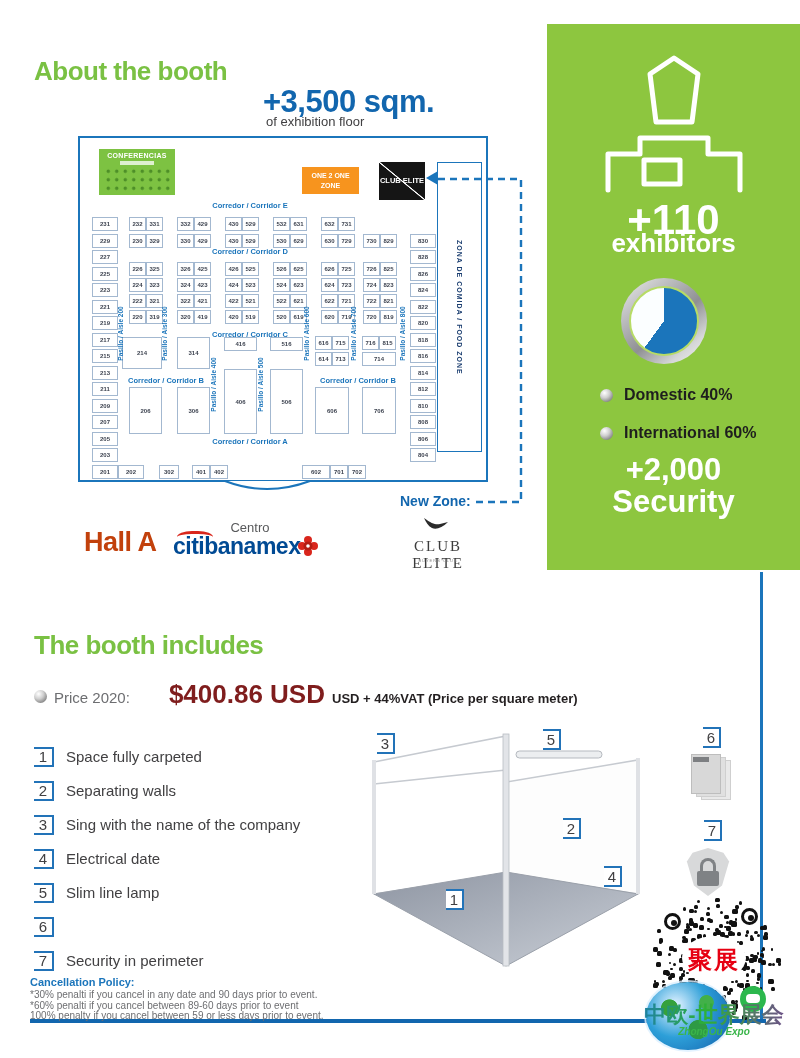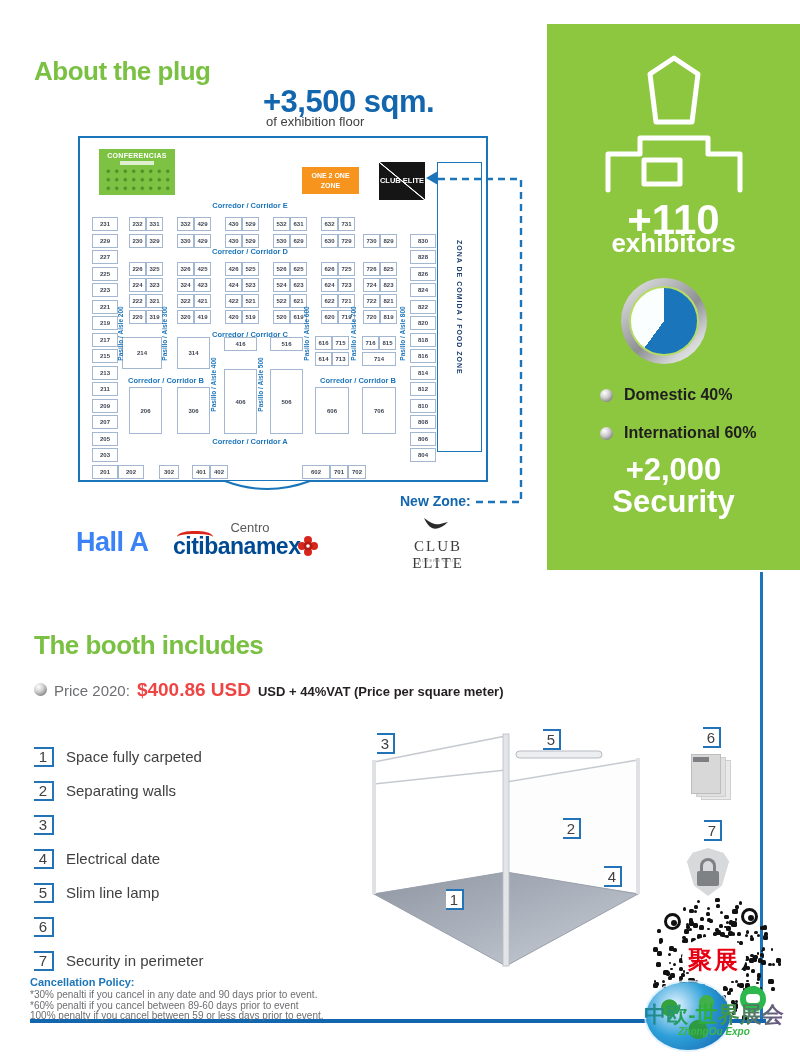--- a/index.html
+++ b/index.html
@@ -32,21 +32,21 @@
   .zone-clubelite::after { content:""; position:absolute; inset:0;
       background:linear-gradient(to top right, rgba(0,0,0,0) 48.5%, #fff 49.5%, #fff 50.5%, rgba(0,0,0,0) 51.5%); }
   .zone-food { left:357px; top:24px; width:45px; height:290px; border:1px solid #1b75bb;
                display:flex; align-items:center; justify-content:center; }
   .zone-food span { writing-mode:vertical-rl; font-size:7px; font-weight:700; color:#1b3e70; letter-spacing:1px; }
   .arrow-left { left:426px; top:171px; width:0; height:0; border-top:7px solid rgba(0,0,0,0);
                 border-bottom:7px solid rgba(0,0,0,0); border-right:12px solid #1b75bb; }
   .new-zone { left:400px; top:493px; font-size:14px; font-weight:800; color:#1266ae; }
 
   
-  .hall { left:76px; top:527px; font-size:27px; font-weight:800; color:#3b82f6; letter-spacing:-0.5px; }
+  .hall { left:84px; top:527px; font-size:27px; font-weight:800; color:#c2410c; letter-spacing:-0.5px; }
   .centro { left:205px; top:520px; width:90px; text-align:center; font-size:13px; color:#58595b; }
   .citiword { left:173px; top:533px; font-size:23px; font-weight:700; color:#004a94; letter-spacing:-0.5px; }
   .citiarc { left:177px; top:531px; width:36px; height:12px; border-top:3px solid #d9261c; border-radius:50%/60%; }
   .clublogo { left:388px; top:538px; width:100px; text-align:center; font-family:"Liberation Serif",serif;
               font-size:15px; color:#3c3c3c; letter-spacing:2px; }
   .clublogo-sub { left:388px; top:558px; width:100px; text-align:center; font-size:4px; color:#8a8a8a; letter-spacing:1px; }
 
   
   .panel { left:547px; top:24px; width:253px; height:546px; background:#8dc63f; }
   .panel .stat-num { position:absolute; width:100%; text-align:center; color:#fff; font-weight:800; }
@@ -64,21 +64,21 @@
       background:radial-gradient(circle at 35% 30%, #ffffff, #cfcfcf 40%, #8a8a8a 75%, #6f6f6f); }
   .legend-label { font-size:16px; font-weight:800; color:#1e1e1e; }
 
   
   .vline { left:760px; top:572px; width:3px; height:450px; background:#1b75bb; }
   .hline { left:30px; top:1019px; width:736px; height:4px; background:#1266ae; }
 
   
   .price-row { left:34px; top:679px; display:flex; align-items:baseline; gap:7px; }
   .price-prefix { font-size:15px; color:#6d6e71; }
-  .price-val { font-size:19px; font-weight:800; color:#ef4444; }
+  .price-val { font-size:26px; font-weight:800; color:#7f1d1d;margin-left:32px; }
   .price-suffix { font-size:13px; font-weight:700; color:#231f20; }
   #booth-list { left:34px; top:746px; width:330px; }
   .li-row { display:flex; align-items:center; gap:12px; height:21px; margin-bottom:13px; }
   .numbox { width:20px; height:20px; border:2px solid #2273b8; border-left:none; background:#fff;
             font-size:15px; color:#414042; display:flex; align-items:center; justify-content:center; flex:0 0 20px; }
   .li-label { font-size:15px; color:#414042; }
   .tag { position:absolute; width:18px; height:21px; border:2px solid #2273b8; border-left:none; background:#fff;
          font-size:15px; color:#414042; display:flex; align-items:center; justify-content:center; }
 
   
@@ -120,21 +120,21 @@
     .brand { background:linear-gradient(90deg,#1b75bb 0%,#2eb135 45%,#7a3f98 100%);
              -webkit-background-clip:text; background-clip:text; color:rgba(0,0,0,0); }
   }
   .brand-sub { left:628px; top:1026px; width:172px; text-align:center; font-size:10px; font-weight:700; color:#3ab54a; font-style:italic; }
 </style>
 </head>
 <body>
 
 <div class="page">
 
-  <div class="abs h-green" style="left:34px; top:56px;">About the plug</div>
+  <div class="abs h-green" style="left:34px; top:56px;">About the booth</div>
   <div class="abs area-val" style="left:263px; top:84px;">+3,500 sqm.</div>
   <div class="abs area-cap" style="left:266px; top:114px;">of exhibition floor</div>
 
   <div class="abs" id="floorplan">
     <div class="abs zone-conf">
       <span>CONFERENCIAS</span>
       <div class="bar"></div>
       <div class="seats"></div>
     </div>
     <div class="abs zone-one2one">
@@ -351,20 +351,21 @@
       <div class="li-row">
         <div class="numbox">1</div>
         <div class="li-label">Space fully carpeted</div>
       </div>
       <div class="li-row">
         <div class="numbox">2</div>
         <div class="li-label">Separating walls</div>
       </div>
       <div class="li-row">
         <div class="numbox">3</div>
+        <div class="li-label">Sing with the name of the company</div>
       </div>
       <div class="li-row">
         <div class="numbox">4</div>
         <div class="li-label">Electrical date</div>
       </div>
       <div class="li-row">
         <div class="numbox">5</div>
         <div class="li-label">Slim line lamp</div>
       </div>
       <div class="li-row">

